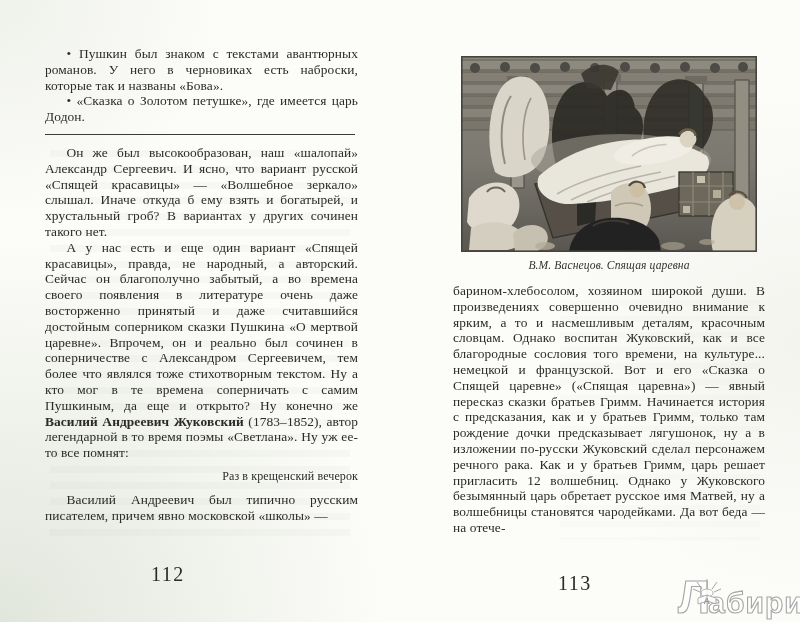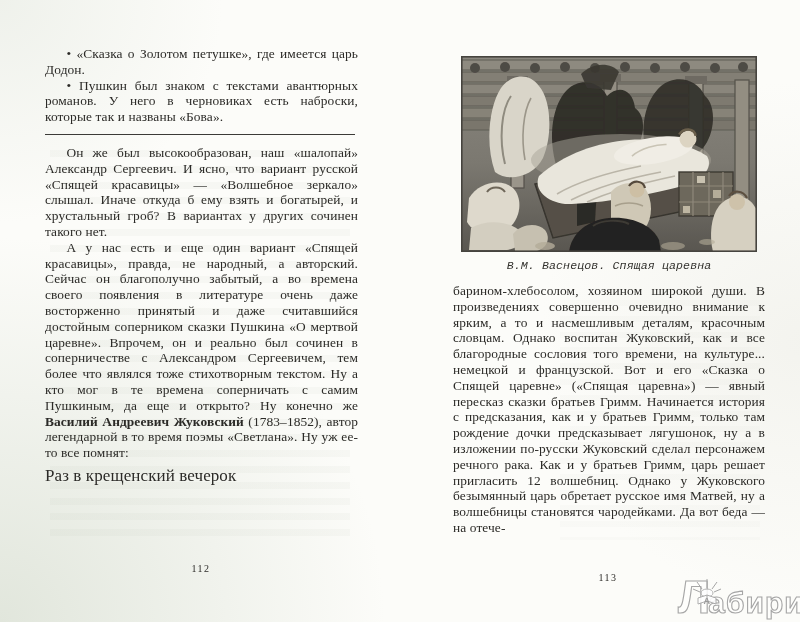--- a/index.html
+++ b/index.html
@@ -30,44 +30,43 @@
   }
   .col-left{left:45px;top:46px;width:313px;}
   .col-right{left:453px;top:56px;width:312px;}
   .col p{margin:0;}
   .indent{text-indent:1.6em;}
   .rule{
     border:0;border-top:1.4px solid #3c3b38;
     margin:9px 0 10px 0;width:99%;
   }
   .verse{
-    text-align:left;
-    font-size:17px;
+    text-align:right;
+    font-size:12px;
     line-height:14.5px;
     margin:8px 0 9px 0;
   }
   .bold{font-weight:bold;margin-top:32px;}
   .illustration-wrap{width:296px;margin:0 auto;}
   .illustration{
     display:block;width:296px;height:196px;
     background:#7d7a73;
   }
   .caption{
     text-align:center;
     font-style:italic;
     font-size:11.6px;
     line-height:13px;
     margin:7px 0 11px 0;
     color:#34332f;
-    font-family:Liberation Mono, monospace;
   }
   .pagenum{
     position:absolute;top:563px;
-    font-size:10px;letter-spacing:1.5px;color:#2b2a27;
-    width:100px;text-align:center;
+    font-size:20px;letter-spacing:1.5px;color:#2b2a27;
+    width:100px;
   }
   .pagenum-left{left:151px;}
   .pagenum-right{left:558px;margin-top:9px;}
   .ghosting{
     position:absolute;left:50px;top:150px;width:300px;height:390px;
     background:repeating-linear-gradient(180deg,
       rgba(150,160,140,0.055) 0px, rgba(150,160,140,0.055) 7px,
       rgba(150,160,140,0) 7px, rgba(150,160,140,0) 15.8px);
     pointer-events:none;
   }
@@ -93,28 +92,29 @@
 </style>
 </head>
 <body>
 
 <div class="spread">
 
   <div class="ghosting"></div>
   <div class="ghosting2"></div>
 
   <div class="col col-left">
+    <p class="indent">• Пушкин был знаком с текстами авантюрных романов. У него в черновиках есть наброски, которые так и названы «Бова».</p>
     <p class="indent">• «Сказка о Золотом петушке», где имеется царь Додон.</p>
-    <p class="indent">• Пушкин был знаком с текстами авантюрных романов. У него в черновиках есть наброски, которые так и названы «Бова».</p>
     <hr class="rule">
     <p class="indent">Он же был высокообразован, наш «шалопай» Александр Сергеевич. И ясно, что вариант русской «Спящей красавицы» — «Волшебное зеркало» слышал. Иначе откуда б ему взять и богатырей, и хрустальный гроб? В вариантах у других сочинен такого нет.</p>
     <p class="indent"><span>А у нас есть и еще один вариант «Спящей красавицы», правда, не народный, а авторский. Сейчас он благополучно забытый, а во времена своего появления в литературе очень даже восторженно принятый и даже считавшийся достойным соперником сказки Пушкина «О мертвой царевне». Впрочем, он и реально был сочинен в соперничестве с Александром Сергеевичем, тем более что являлся тоже стихотворным текстом. Ну а кто мог в те времена соперничать с самим Пушкиным, да еще и открыто? Ну конечно же </span><span class="bold">Василий Андреевич Жуковский</span><span> (1783–1852), автор легендарной в то время поэмы «Светлана». Ну уж ее-то все помнят:</span></p>
     <div class="verse">
       <div>Раз в крещенский вечерок</div>
     </div>
+    <p class="indent">Василий Андреевич был типично русским писателем, причем явно московской «школы» —</p>
   </div>
   <div class="pagenum pagenum-left">112</div>
 
   <div class="col col-right">
     <div class="illustration-wrap">
       <svg class="illustration" viewBox="0 0 296 196" xmlns="http://www.w3.org/2000/svg">
         <defs>
           <filter id="soften" x="-5%" y="-5%" width="110%" height="110%">
             <feGaussianBlur stdDeviation="0.7"></feGaussianBlur>
           </filter>

